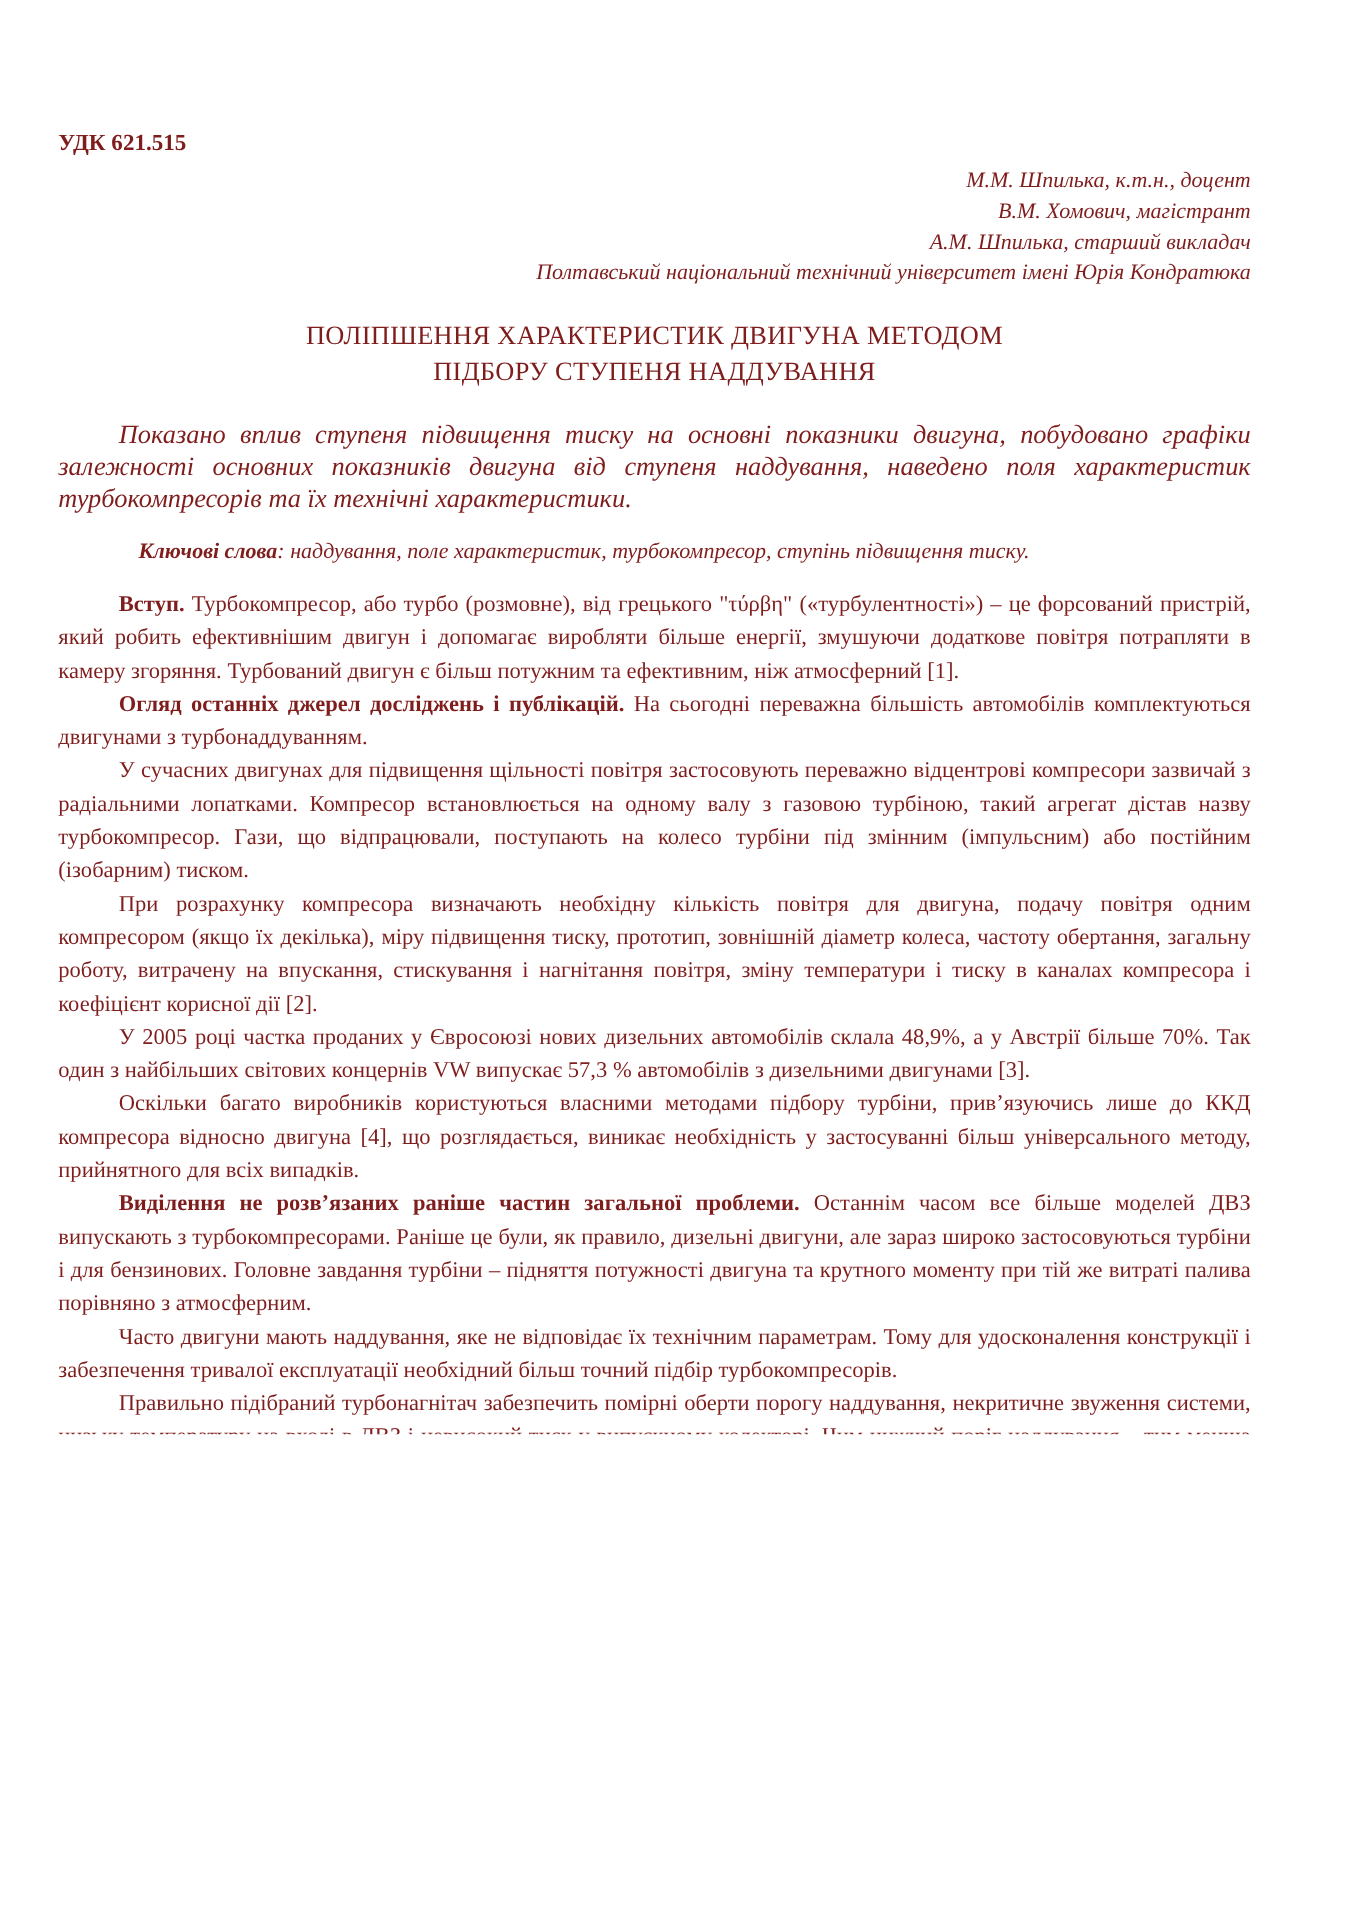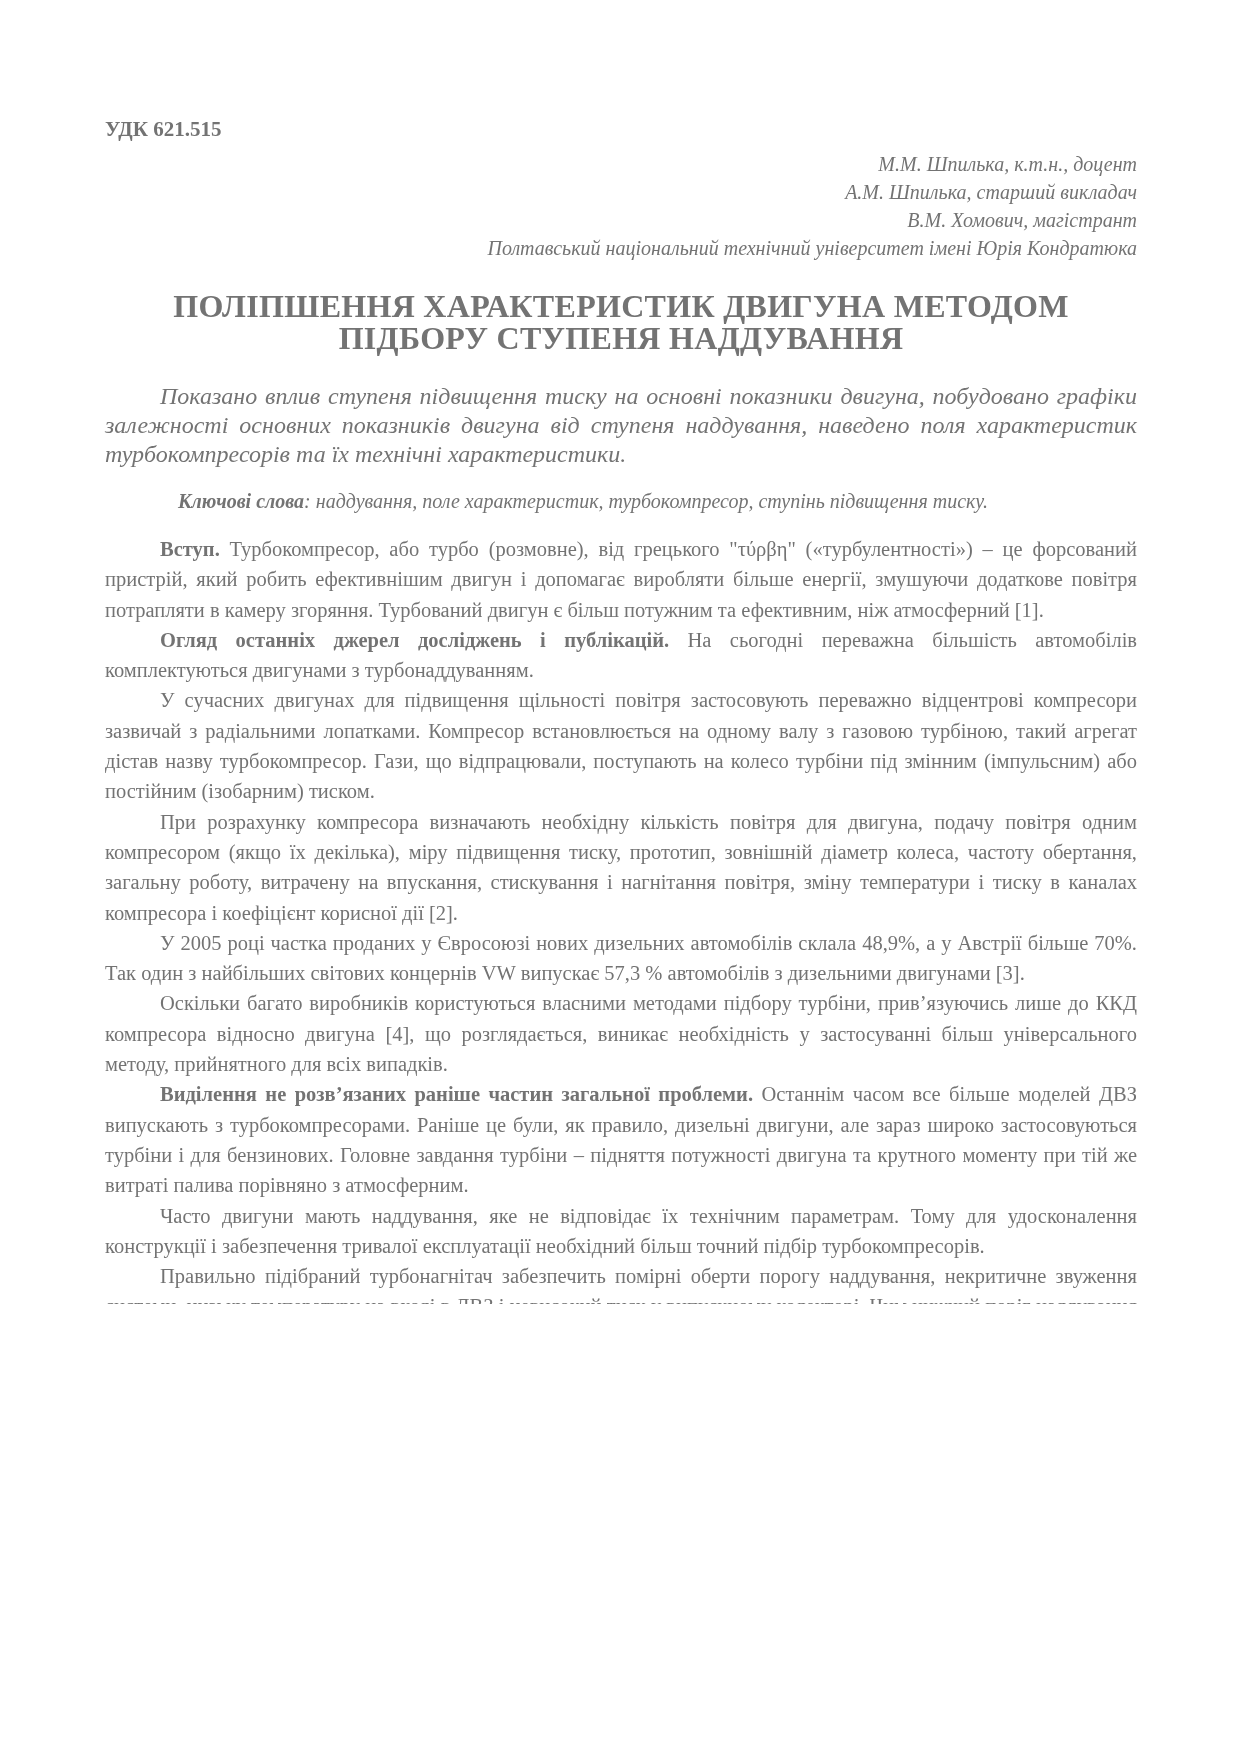--- a/index.html
+++ b/index.html
@@ -5,43 +5,43 @@
   html, body {
     margin: 0;
     padding: 0;
     background: #ffffff;
   }
   .page {
     position: relative;
     width: 1240px;
     height: 1304px;
     background: #ffffff;
-    color: #737373;
+    color: #7f1d1d;
     font-family: "Liberation Serif", serif;
     overflow: hidden;
     box-sizing: border-box;
-    padding: 116px 103px 0 105px;
+    padding: 116px 103px 0 53px;
   }
   .udc {
     font-weight: bold;
     font-size: 21px;
     line-height: 26px;
   }
   .authors {
     margin-top: 8px;
     text-align: right;
     font-style: italic;
     font-size: 20px;
     line-height: 28px;
   }
   .title {
     margin: 28px 0 0 0;
     text-align: center;
-    font-weight: bold;
-    font-size: 32px;
+    font-weight: normal;
+    font-size: 24px;
     line-height: 32px;
     letter-spacing: 0.3px;
   }
   .abstract {
     margin: 28px 0 0 0;
     font-style: italic;
     font-size: 24px;
     line-height: 29px;
     text-align: justify;
     text-indent: 55px;
@@ -94,22 +94,22 @@
 </style>
 </head>
 <body>
 
 <div class="page">
 
   <div class="udc">УДК 621.515</div>
 
   <div class="authors">
       <div>М.М. Шпилька, к.т.н., доцент</div>
+      <div>В.М. Хомович, магістрант</div>
       <div>А.М. Шпилька, старший викладач</div>
-      <div>В.М. Хомович, магістрант</div>
       <div>Полтавський національний технічний університет імені Юрія Кондратюка</div>
     </div>
 
   <h1 class="title">
     <span>ПОЛІПШЕННЯ ХАРАКТЕРИСТИК ДВИГУНА МЕТОДОМ</span><br>
     <span>ПІДБОРУ СТУПЕНЯ НАДДУВАННЯ</span>
   </h1>
 
   <p class="abstract">Показано вплив ступеня підвищення тиску на основні показники двигуна, побудовано графіки залежності основних показників двигуна від ступеня наддування, наведено поля характеристик турбокомпресорів та їх технічні характеристики.</p>
 

